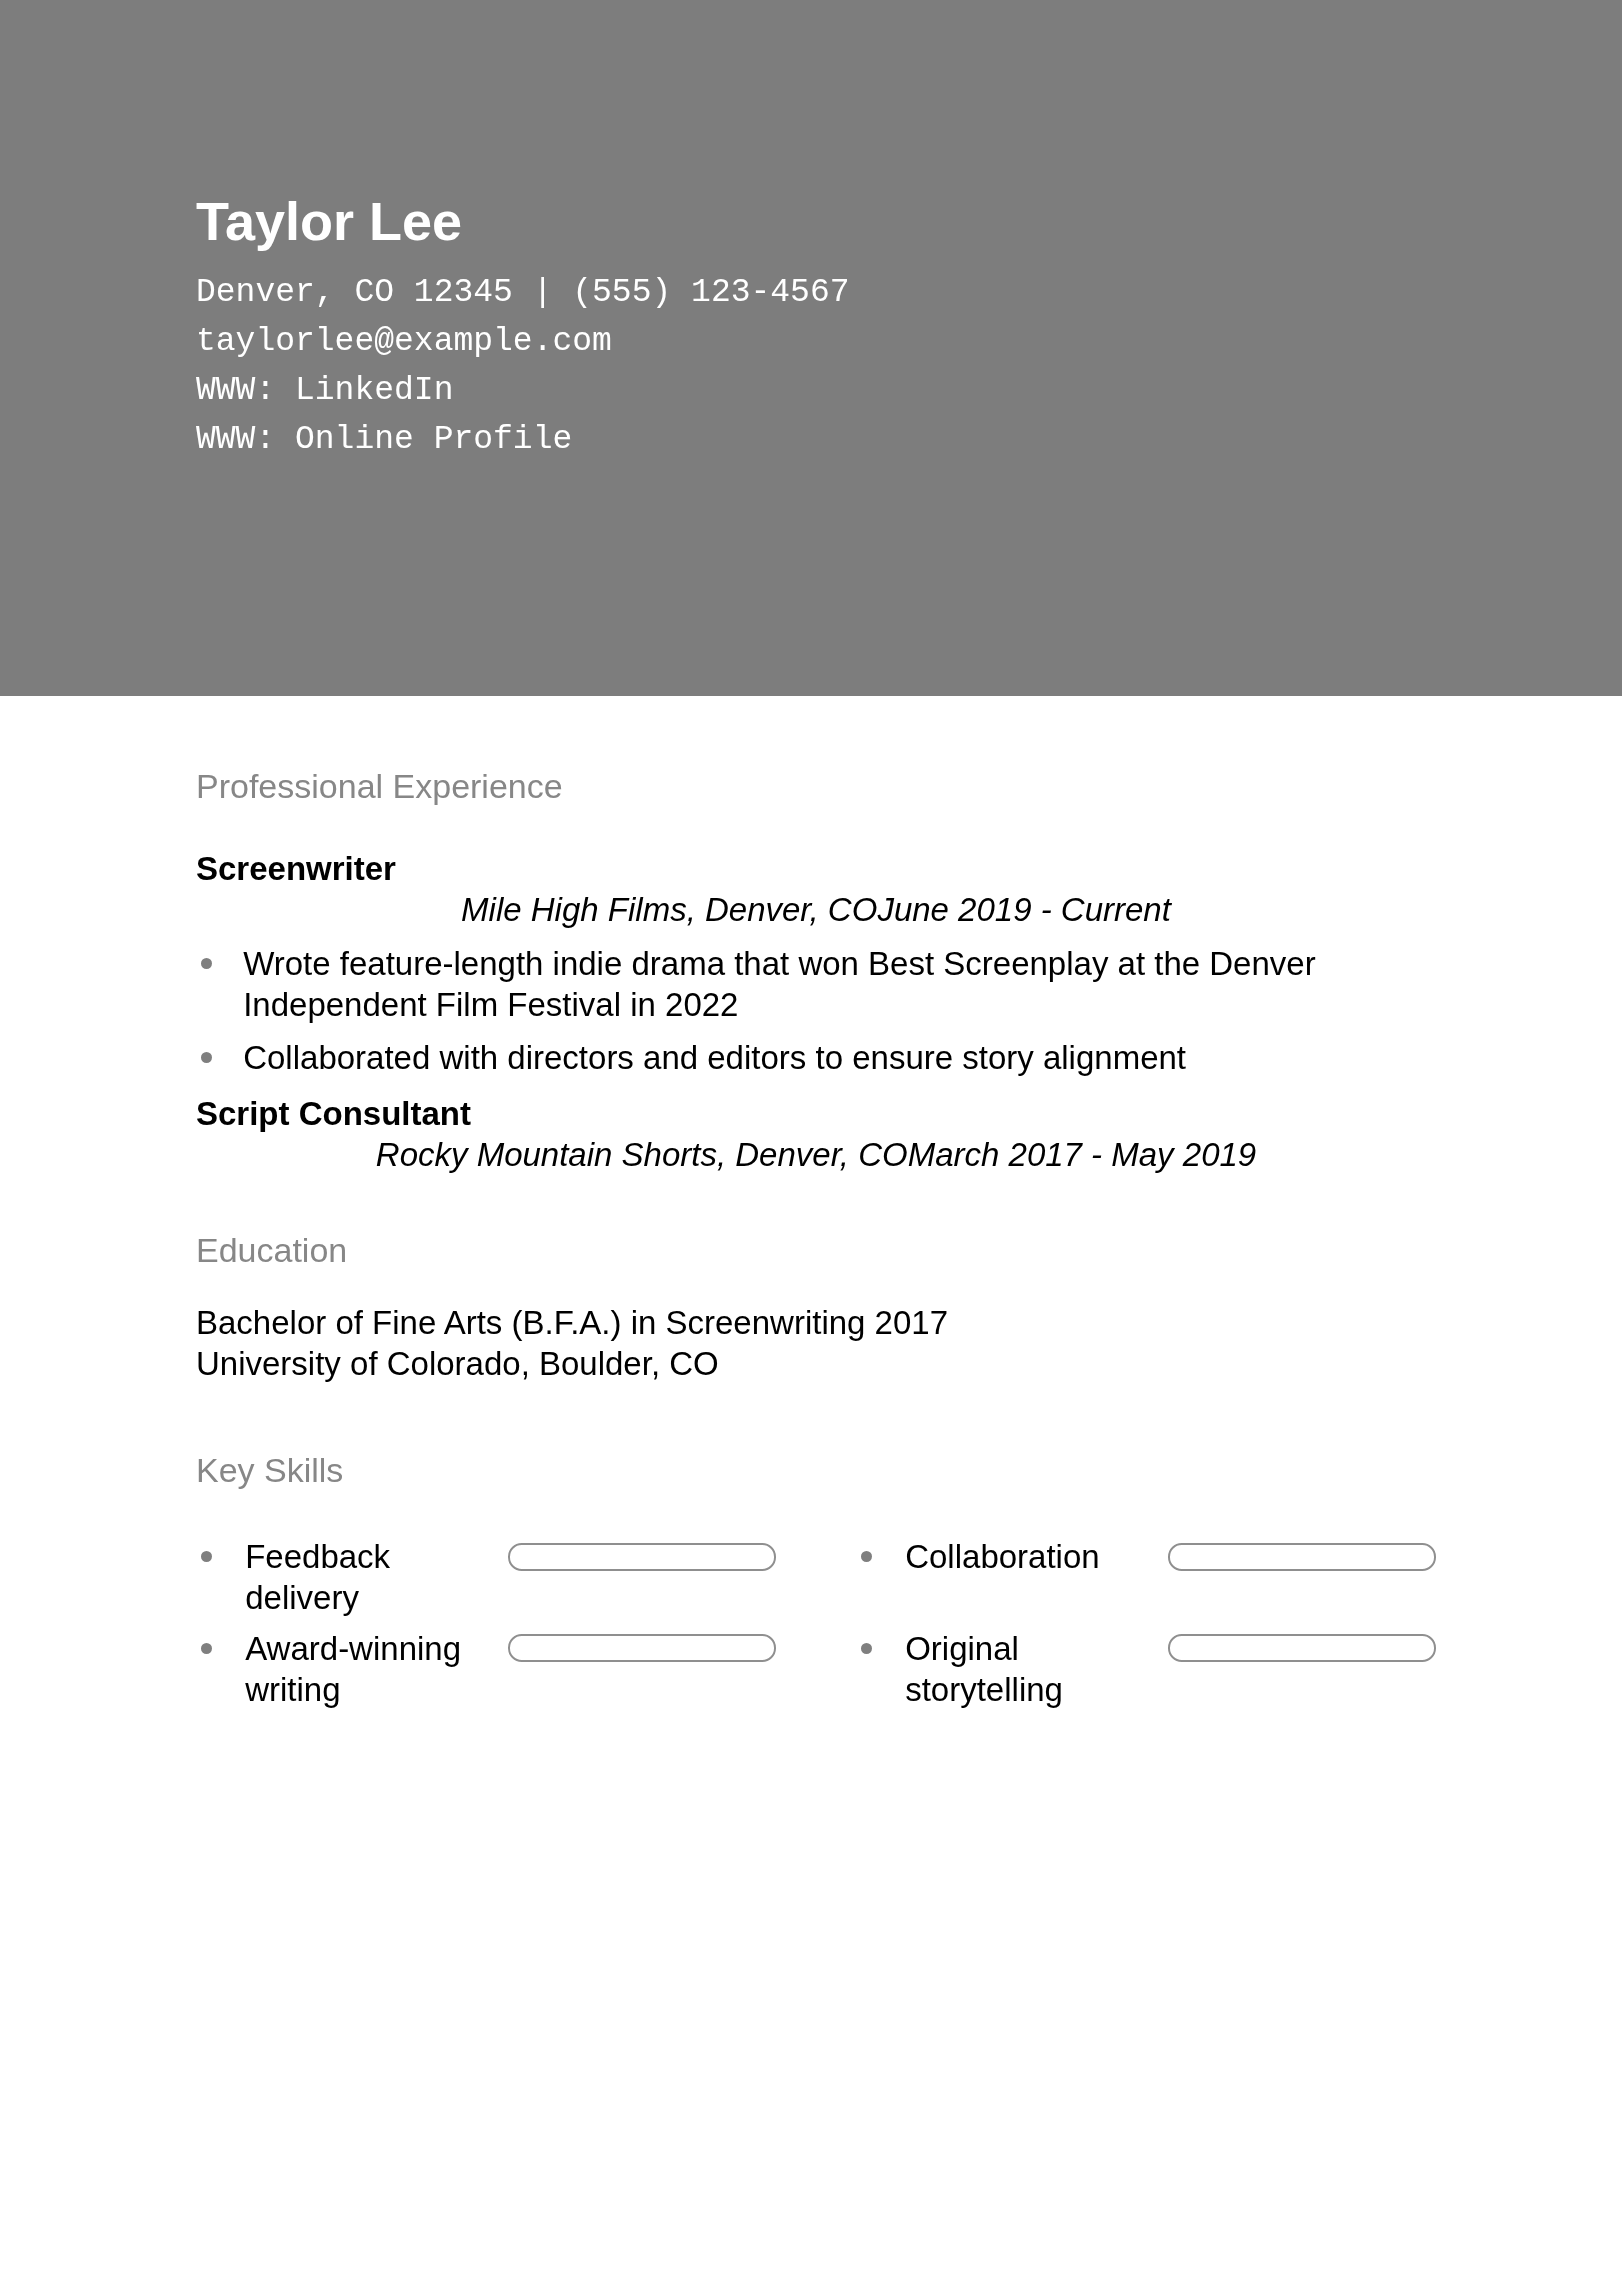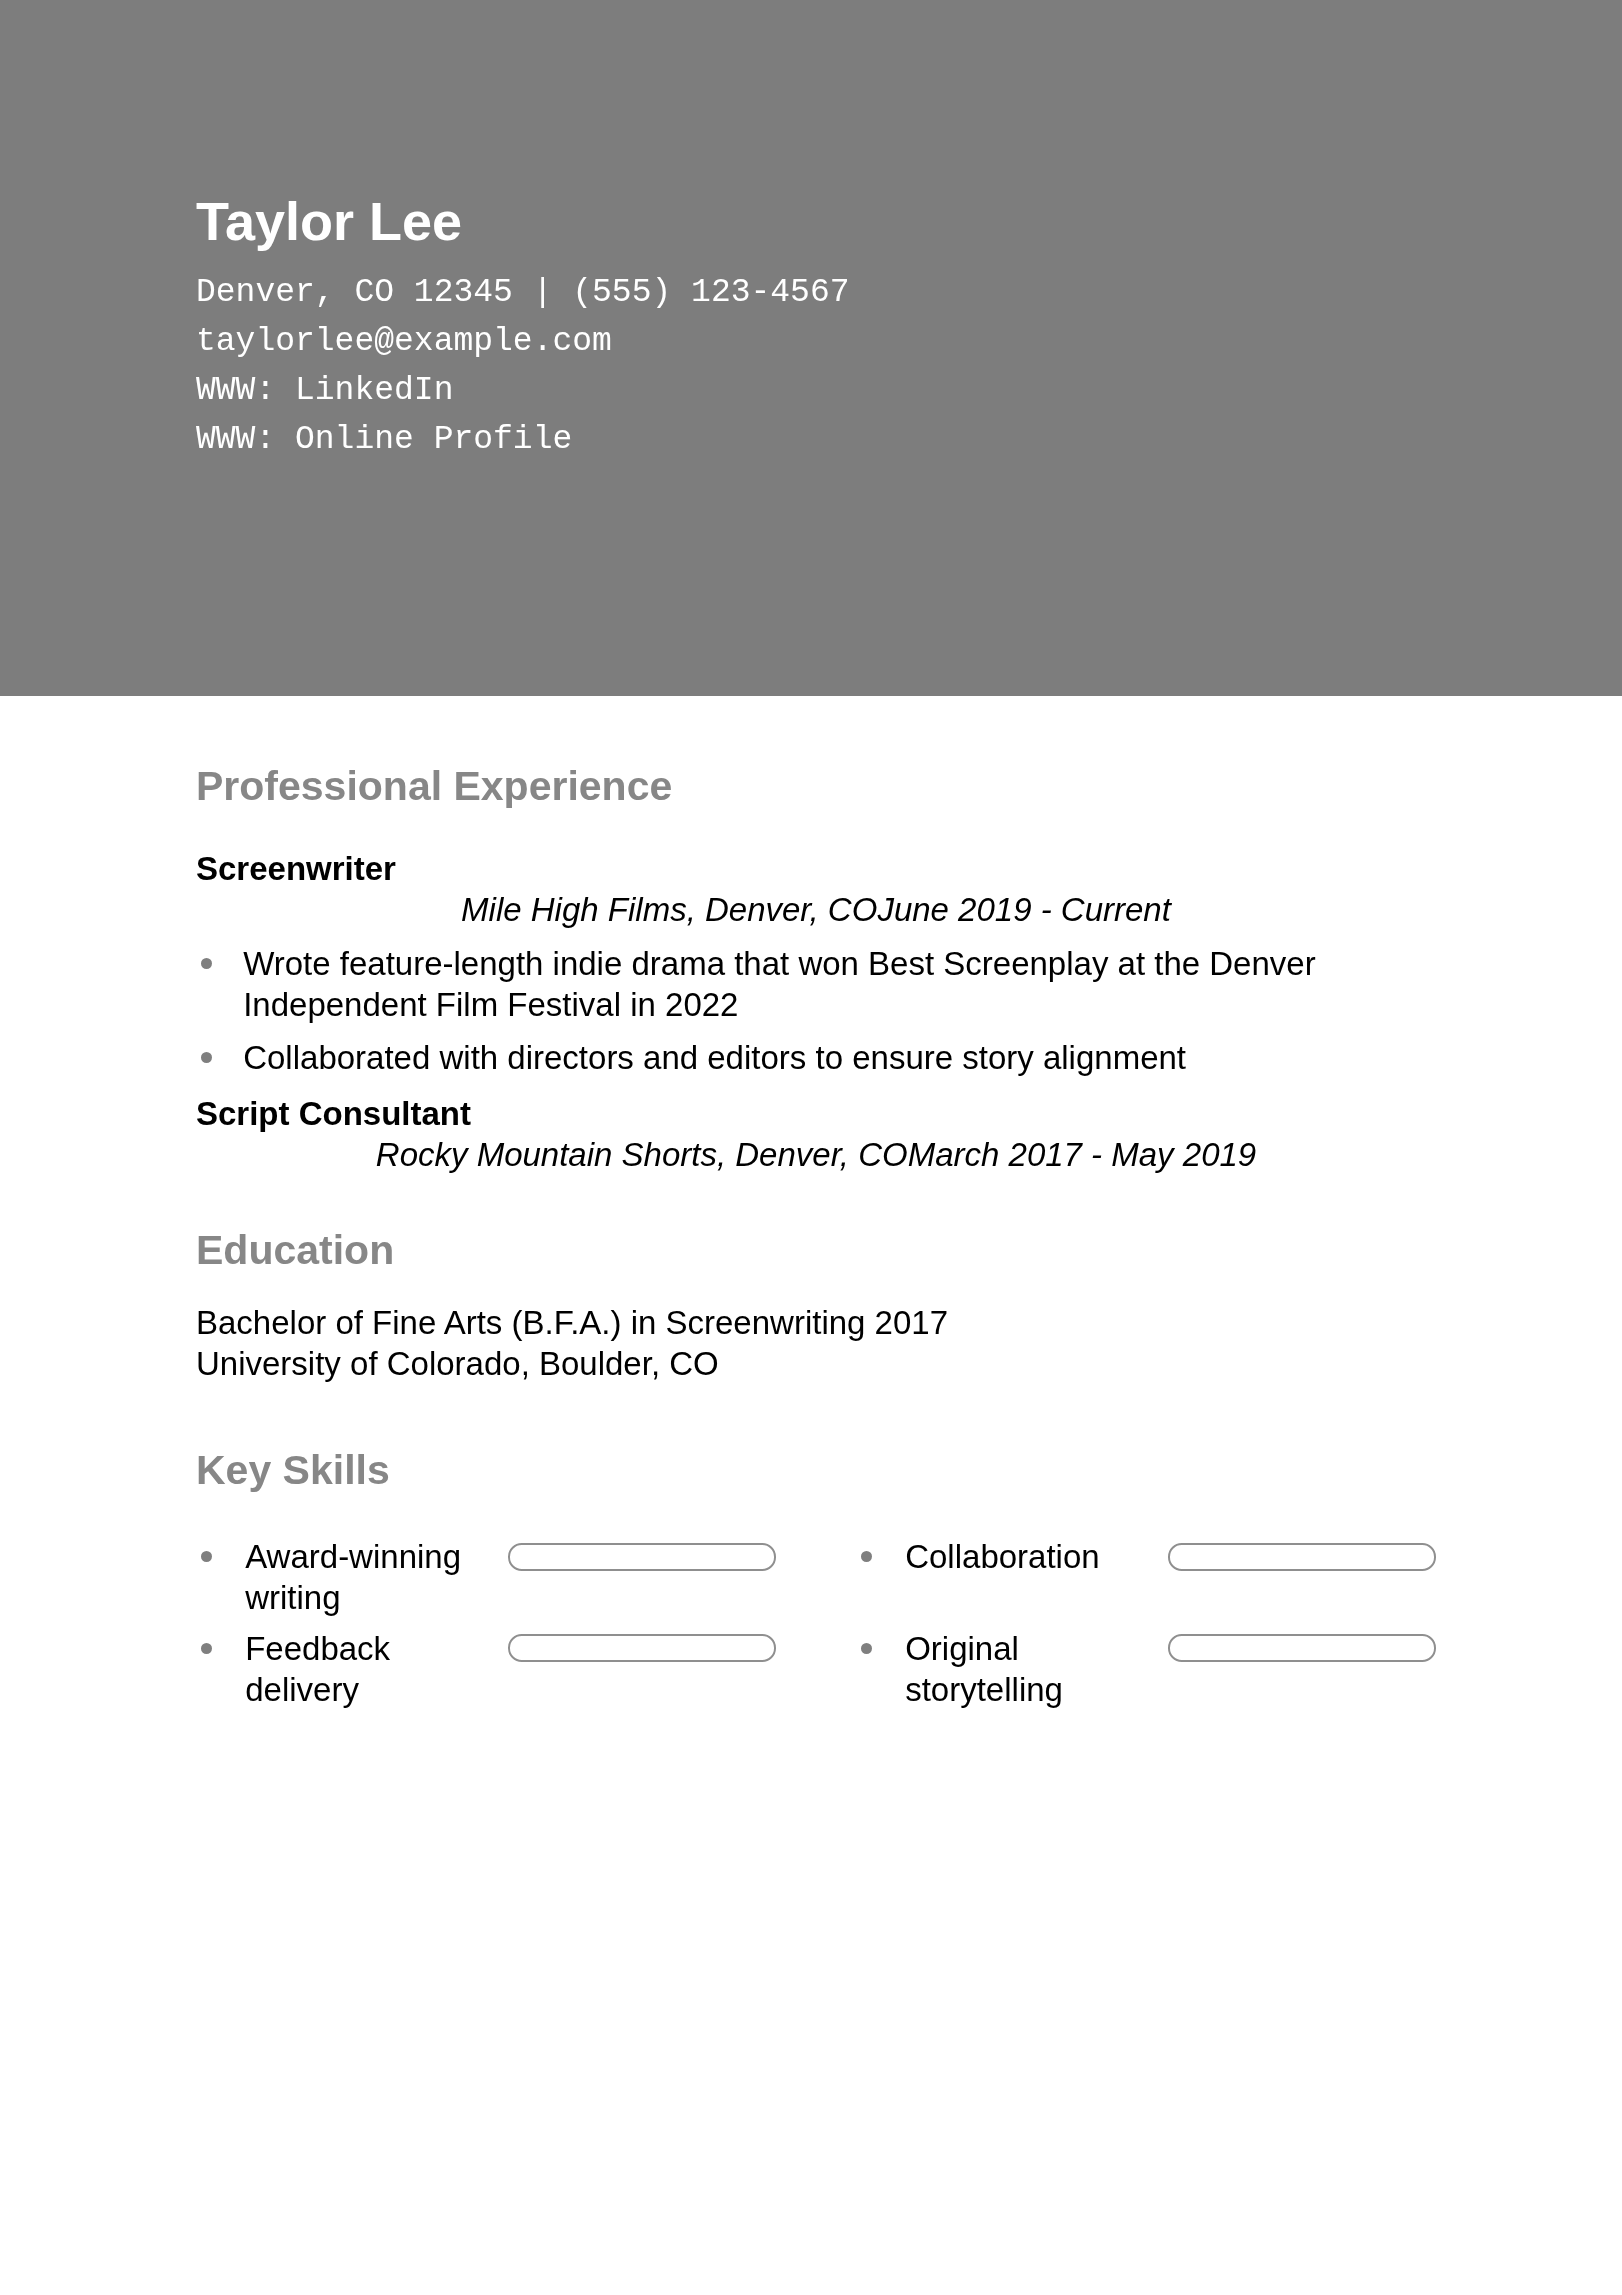--- a/index.html
+++ b/index.html
@@ -34,21 +34,21 @@
   }
   .contact-line{font-size:33px;line-height:49px;font-weight:normal;font-family:Liberation Mono, monospace;}
   .summary{
     margin:56px 0 0 0;
     font-weight:bold;font-size:33px;line-height:41px;
     white-space:pre-line;
   }
   
   .main{padding:0 186px 0 196px;}
   .section-title{
-    font-size:41px;font-weight:bold;line-height:51px;
+    font-size:34px;font-weight:normal;line-height:51px;
     color:var(--heading-gray);margin:0;
   }
   .st-experience{margin-top:65px;}
   .st-education{margin-top:50px;}
   .st-skills{margin-top:61px;}
   .job-role{font-weight:bold;line-height:41px;}
   .job-1 .job-role{margin-top:36px;}
   .job-2{margin-top:15.7px;}
   .job-meta{
     display:flex;justify-content:center;
@@ -131,31 +131,31 @@
       <div>University of Colorado, Boulder, CO</div>
     </div>
 
     <h2 class="section-title st-skills">Key Skills</h2>
 
     <div class="skills">
       <div class="skills-col">
 
         <div class="skill-row">
           <span class="li-dot"></span>
-          <span class="skill-label">Award-winning writing</span>
+          <span class="skill-label">Feedback delivery</span>
           <span class="skill-bar">
-            <span class="skill-bar-fill" style="width: 80%;"></span>
+            <span class="skill-bar-fill" style="width: 59%;"></span>
           </span>
         </div>
 
         <div class="skill-row">
           <span class="li-dot"></span>
-          <span class="skill-label">Feedback delivery</span>
+          <span class="skill-label">Award-winning writing</span>
           <span class="skill-bar">
-            <span class="skill-bar-fill" style="width: 59%;"></span>
+            <span class="skill-bar-fill" style="width: 80%;"></span>
           </span>
         </div>
 
 
       </div>
       <div class="skills-col">
 
         <div class="skill-row">
           <span class="li-dot"></span>
           <span class="skill-label">Collaboration</span>

